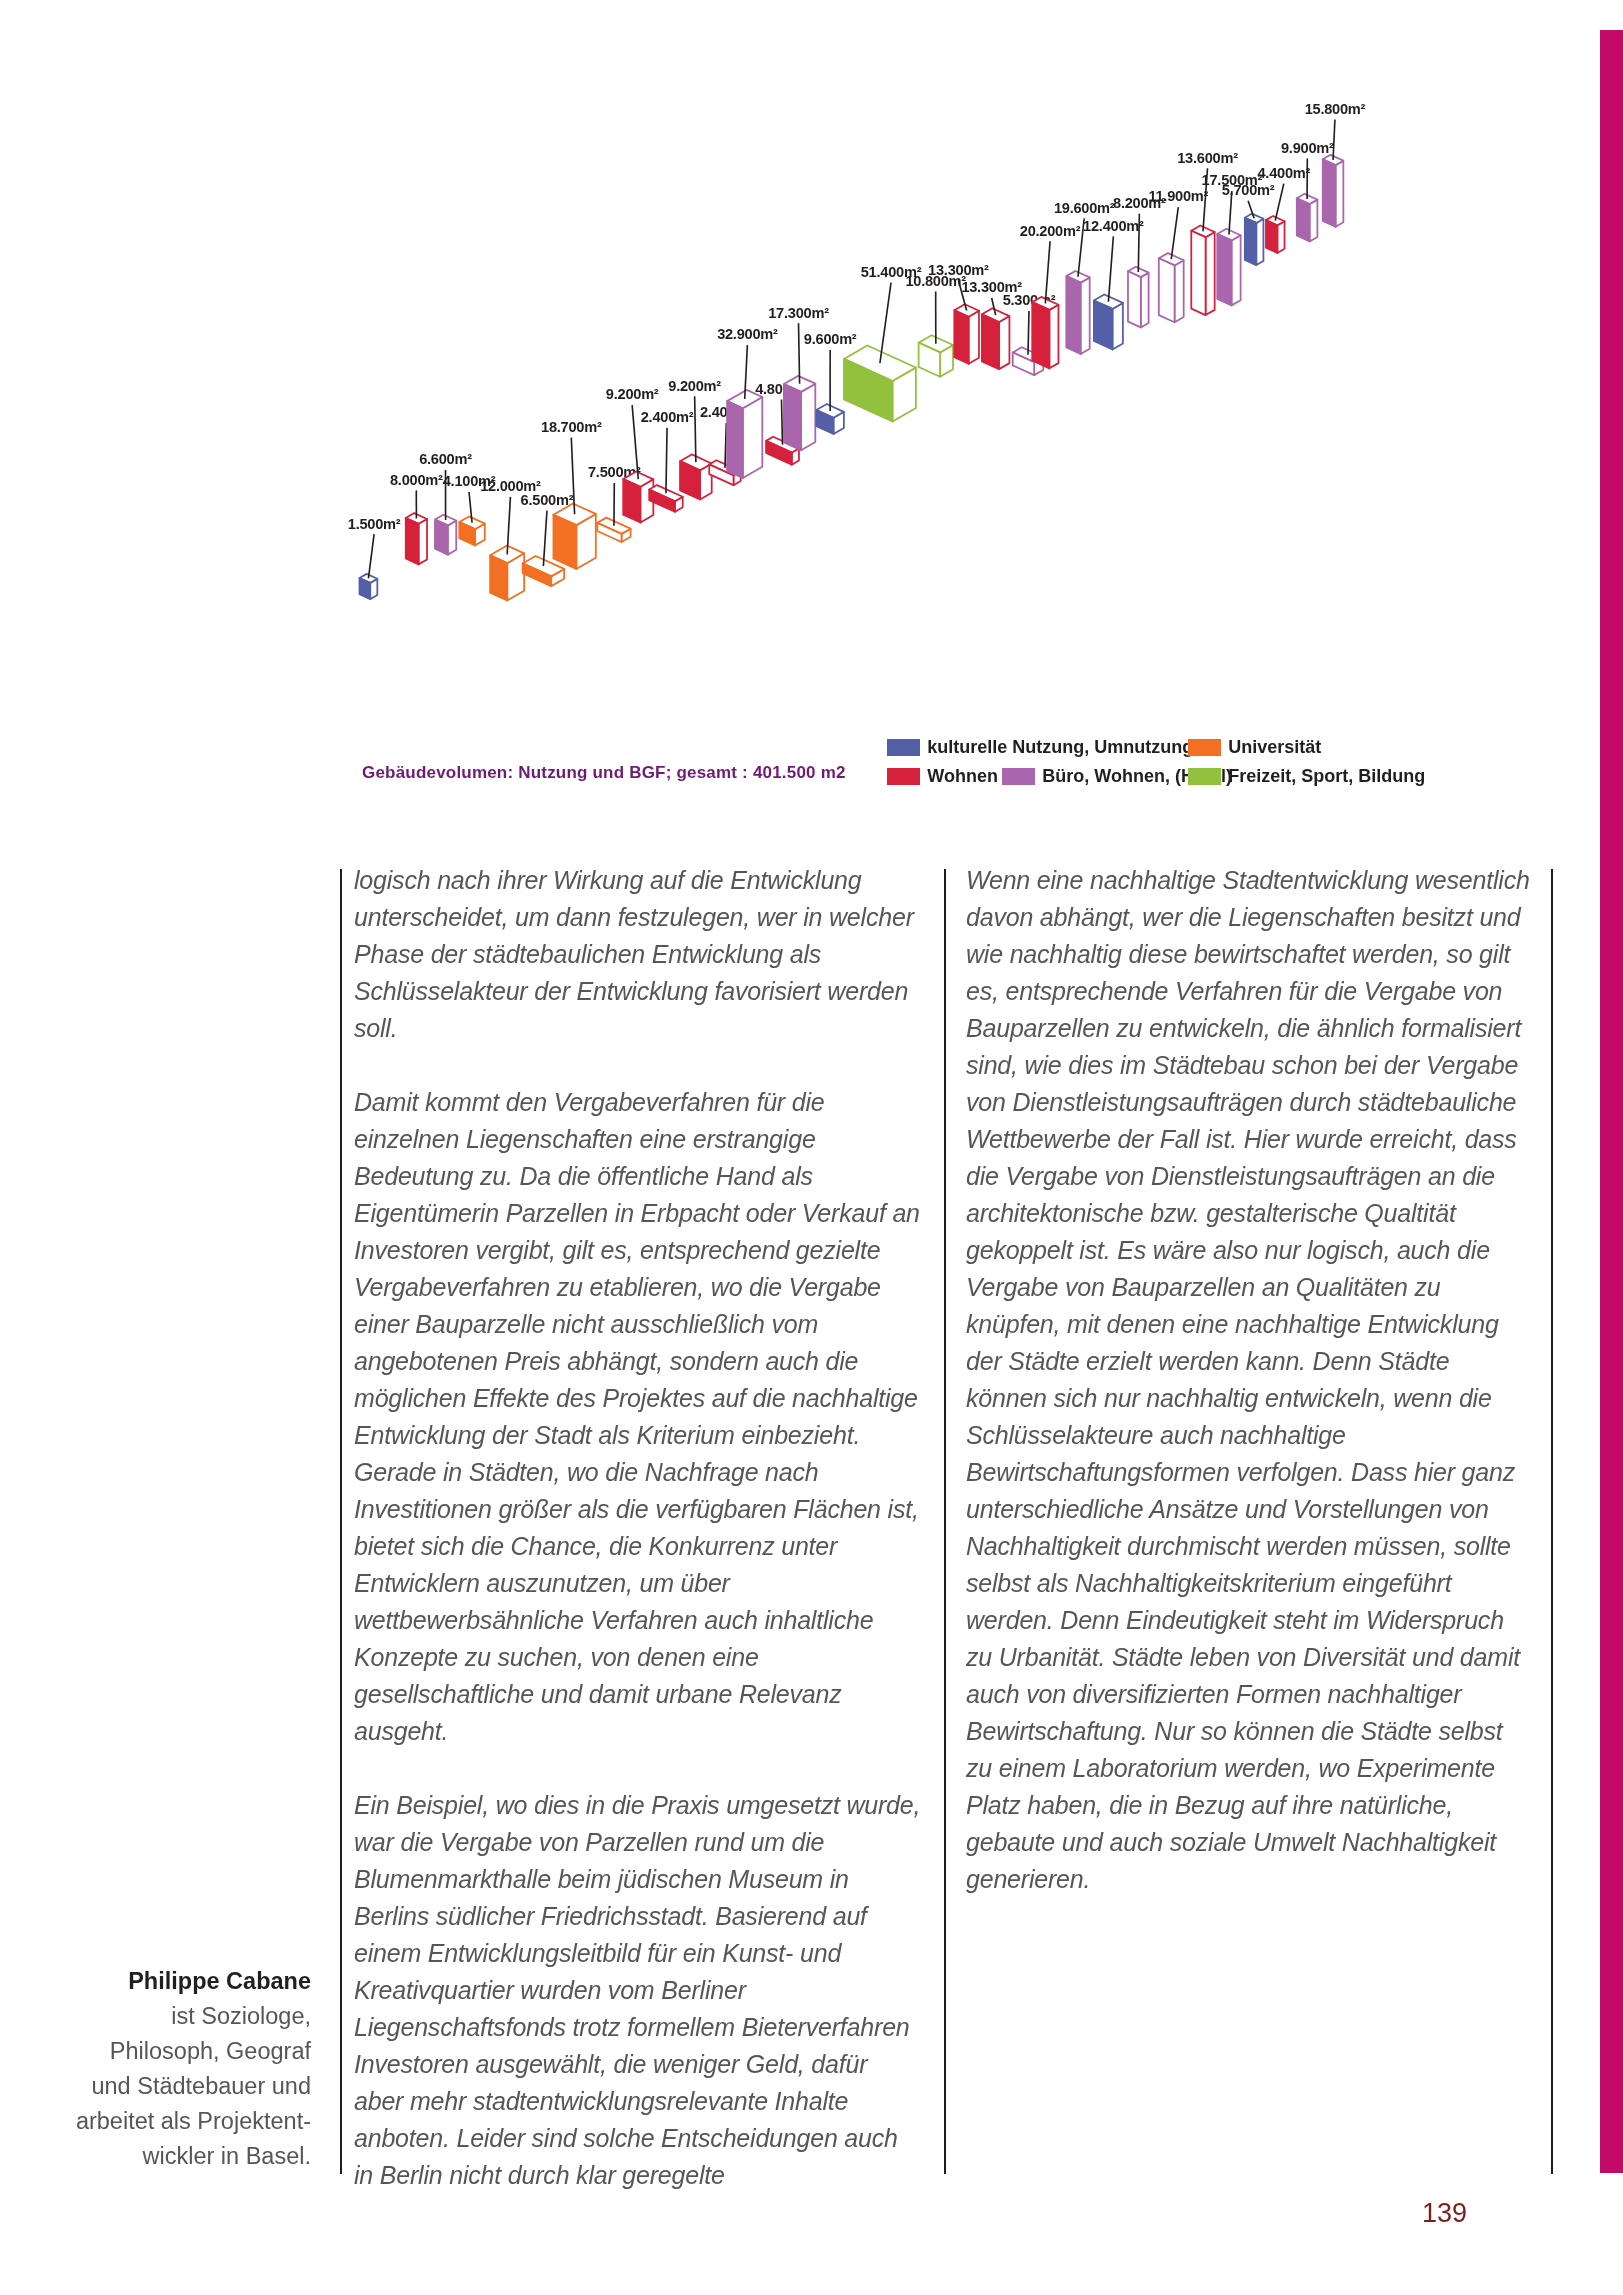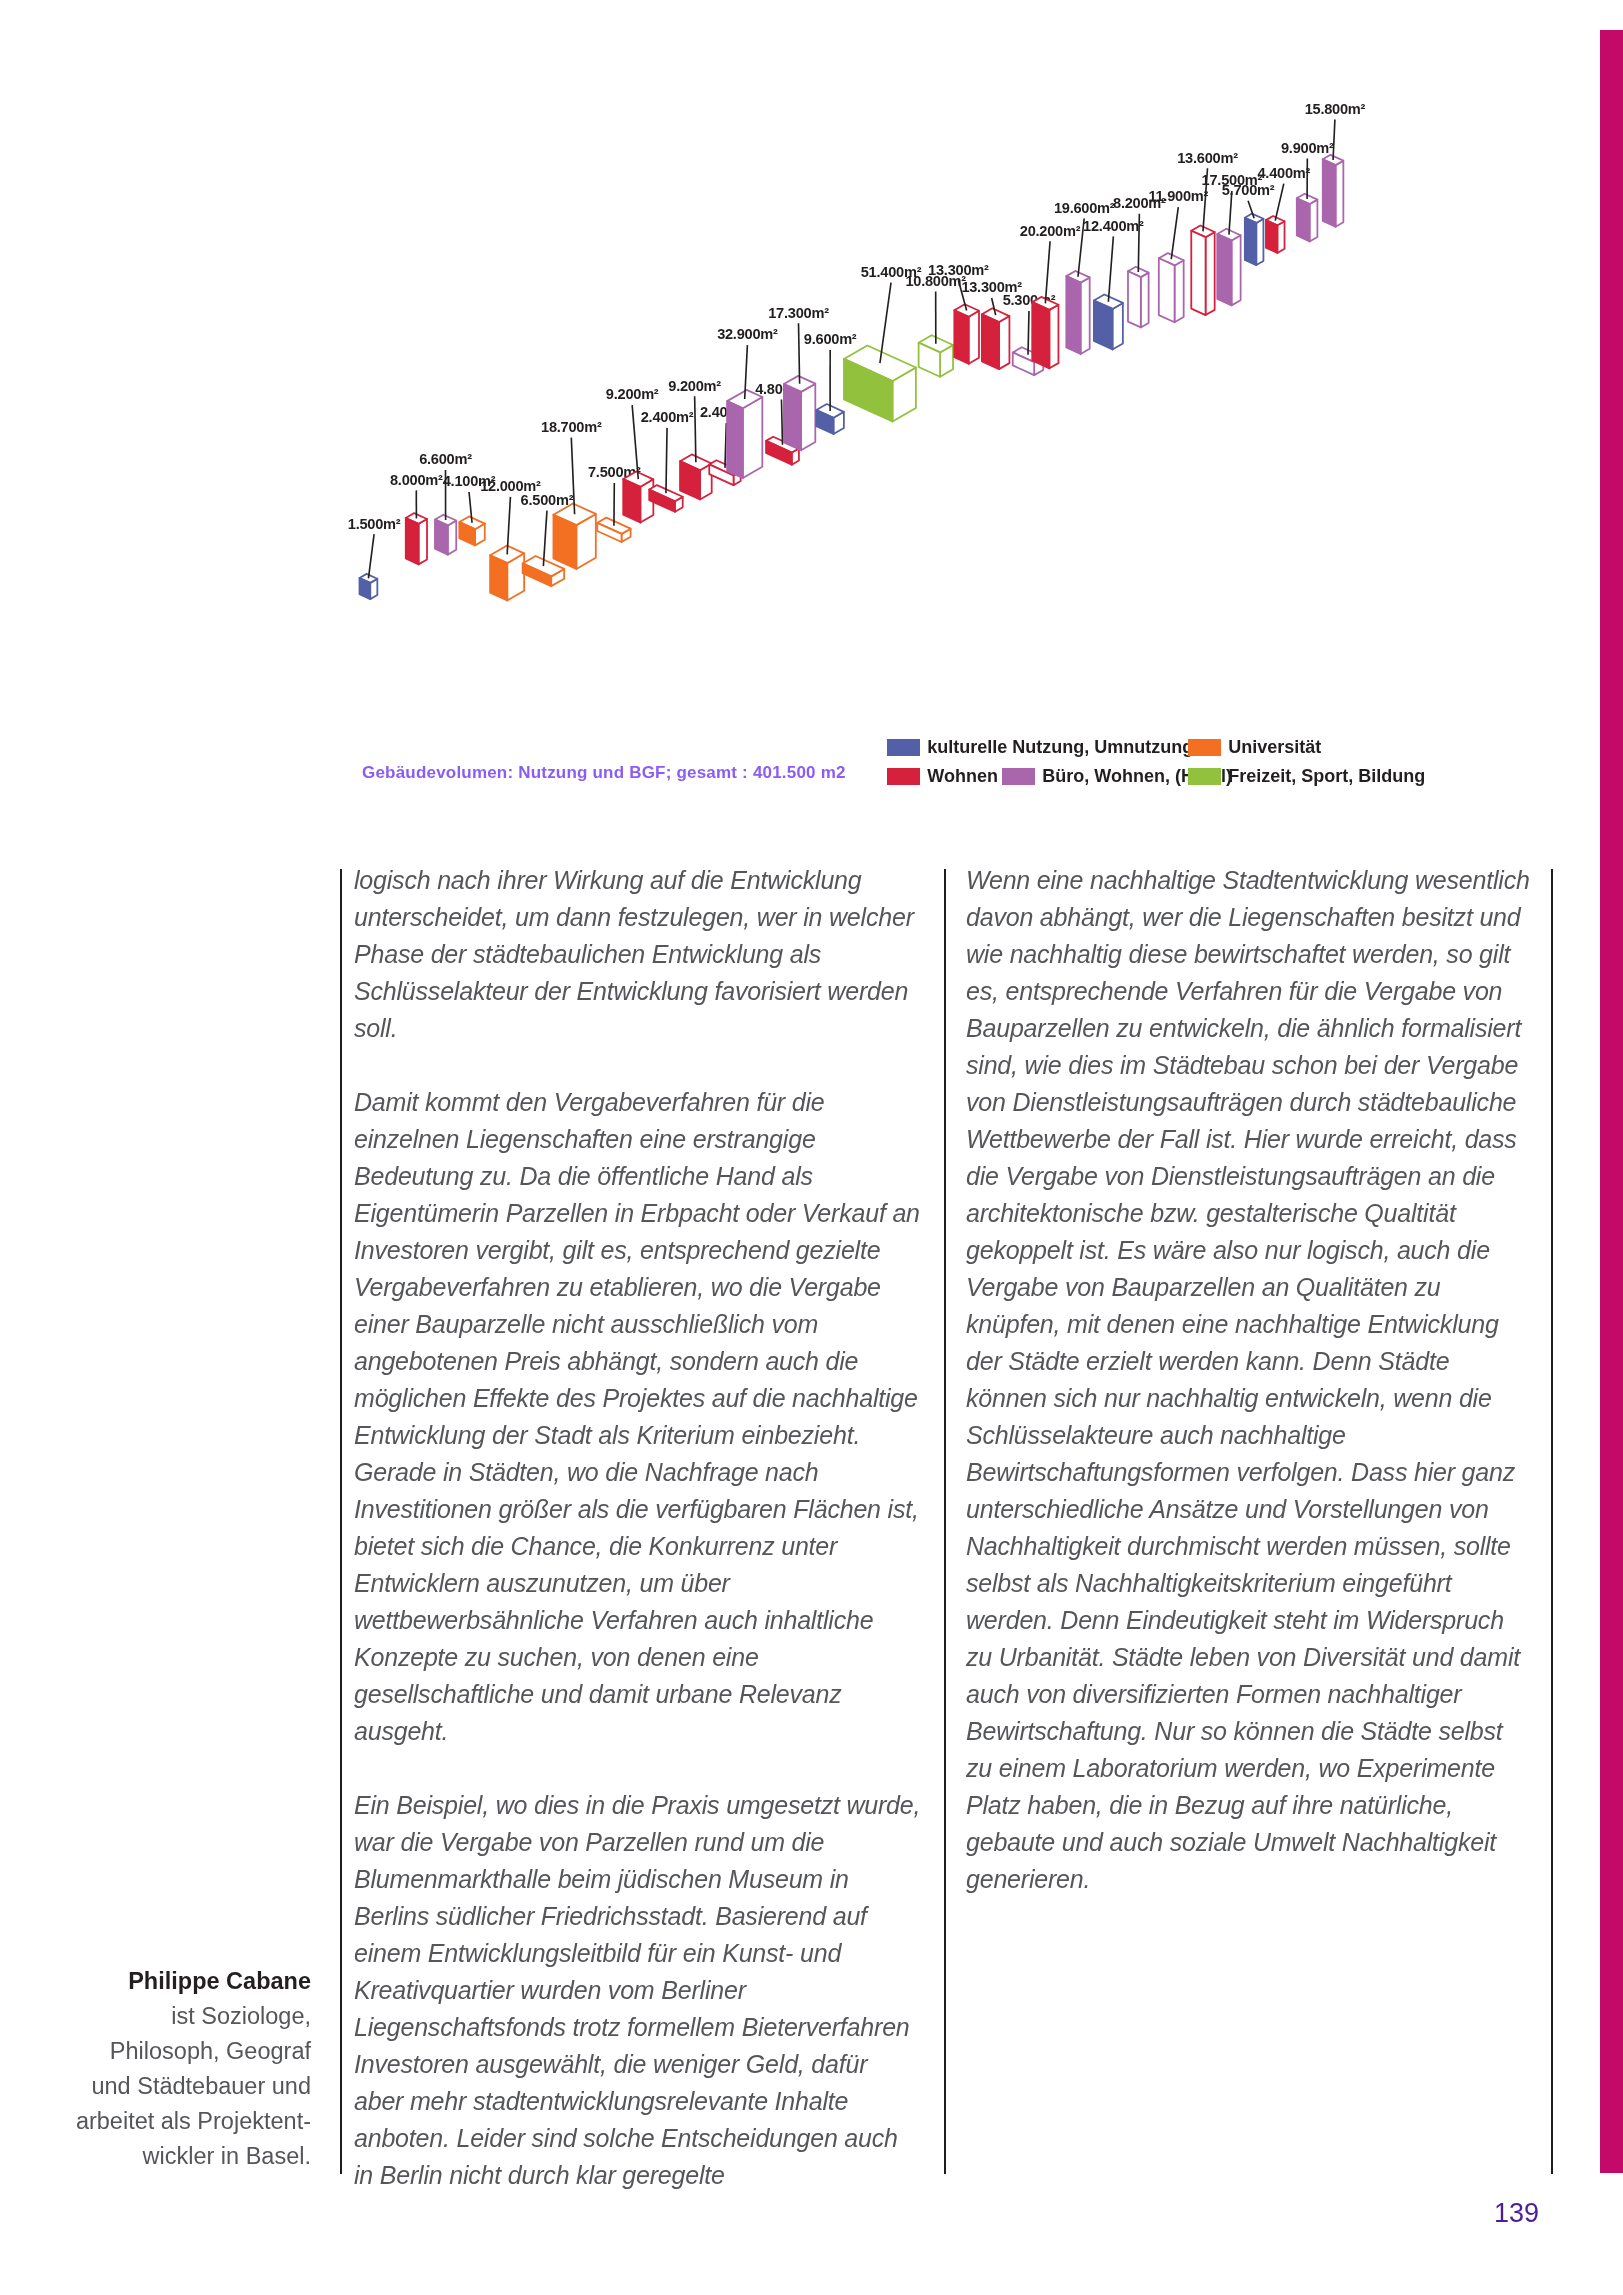--- a/index.html
+++ b/index.html
@@ -2,42 +2,42 @@
 <html lang="de" style="font-size:13px"><head>
 <meta charset="utf-8">
 <style>
   html,body{margin:0;padding:0;background:#e8e8e8;}
   .page{position:relative;width:1623px;height:2295px;background:#ffffff;overflow:hidden;
         font-family:"Liberation Sans",sans-serif;color:#55565a;}
   .accent-bar{position:absolute;top:30px;right:0;width:23.5px;height:2143px;}
   #diagram{position:absolute;left:0;top:0;width:1623px;height:674px;}
   .blabel{font-size:18px;font-weight:bold;fill:#231f20;letter-spacing:-0.3px;}
   .fig-caption{position:absolute;left:362px;top:763px;font-size:17px;font-weight:bold;
-               color:#8b5cf6;letter-spacing:0.2px;}
+               color:#701a75;letter-spacing:0.2px;}
   .legend-item{position:absolute;display:flex;align-items:center;height:18px;}
   .legend-item .sw{display:inline-block;width:33px;height:17px;margin-right:7.3px;}
   .legend-item .lab{font-size:18px;font-weight:bold;color:#231f20;white-space:nowrap;}
   .leg-1{left:887px;top:738px;}
   .leg-2{left:887px;top:767px;}
   .leg-3{left:1002px;top:767px;}
   .leg-4{left:1188px;top:738px;}
   .leg-5{left:1188px;top:767px;}
   .vrule{position:absolute;width:2px;background:#1d1d1b;top:869px;height:1305px;}
   .vrule.r1{left:340px;}
   .vrule.r2{left:944px;}
   .vrule.r3{left:1551px;}
   .col{position:absolute;top:862px;font-size:25px;line-height:37px;font-weight:300;
        color:#55565a;letter-spacing:-0.2px;text-align:left;}
   .col p{margin:0 0 37px 0;font-style:italic;}
   .col-left{left:354px;width:568px;}
   .col-right{left:966px;width:568px;}
   .author{position:absolute;left:63px;top:1964px;width:248px;text-align:right;
           font-size:23.5px;line-height:35px;color:#55565a;}
   .author .name{font-weight:bold;color:#231f20;}
-  .page-number{position:absolute;left:1494px;top:2198px;font-size:27px;color:#4c1d95;}
+  .page-number{position:absolute;left:1422px;top:2198px;font-size:27px;color:#7f1d1d;}
 </style>
 </head>
 <body>
 
 <div class="page">
 
   <div class="accent-bar" style="background: rgb(196, 10, 104);"></div>
 
   <svg id="diagram" viewBox="0 0 2000 830" xmlns="http://www.w3.org/2000/svg">
     <g id="bld-layer">

